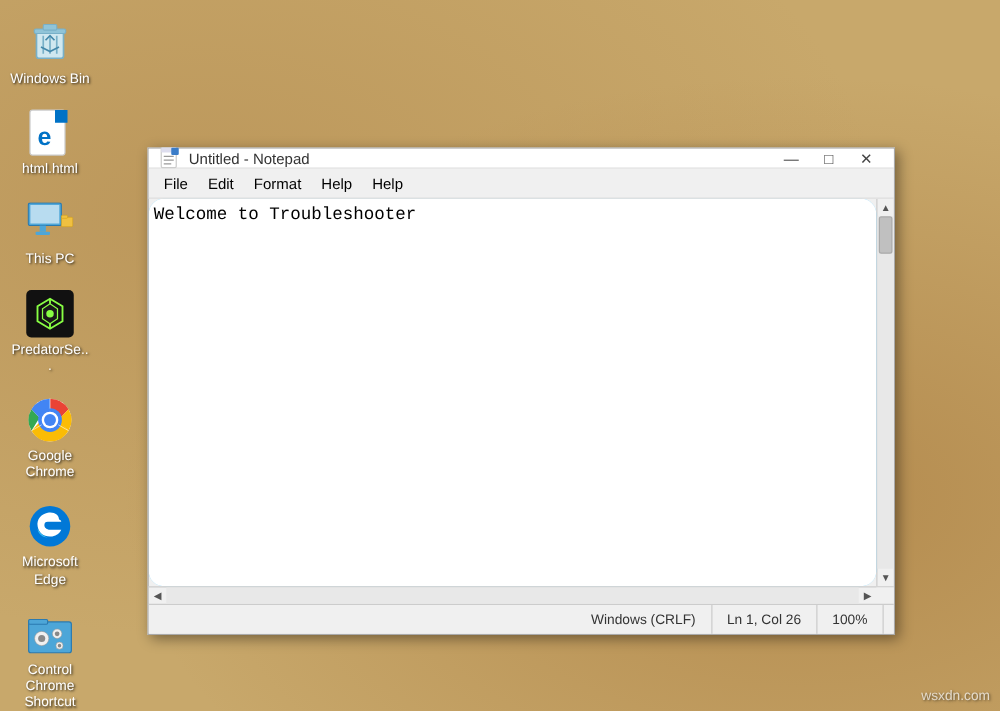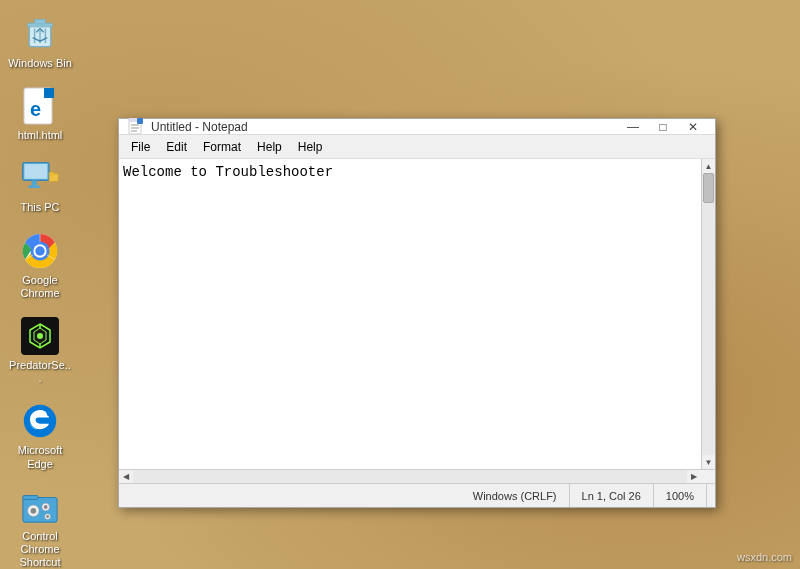--- a/index.html
+++ b/index.html
@@ -145,20 +145,21 @@
       flex: 1;
       display: flex;
       overflow: hidden;
     }
 
     .notepad-textarea-wrapper {
       flex: 1;
       position: relative;
       background: #7dd3fc;
       overflow: hidden;
+      border-radius: 12px;
     }
 
     .notepad-textarea {
       width: 100%;
       height: 100%;
       border: none;
       outline: none;
       padding: 4px 4px 4px 4px;
       font-family: 'Courier New', monospace;
       font-size: 14px;
@@ -362,59 +363,59 @@
 
           <rect x="34" y="14" width="11" height="9" rx="1" fill="#f0c040" stroke="#d4a010" stroke-width="0.5"></rect>
           <rect x="34" y="12" width="6" height="3" rx="1" fill="#f0c040" stroke="#d4a010" stroke-width="0.5"></rect>
         </svg>
       </div>
       <span class="icon-label">This PC</span>
     </div>
 
     <div class="desktop-icon">
       <div class="icon-img">
-        <svg class="chrome-icon" viewBox="0 0 40 40" xmlns="http://www.w3.org/2000/svg">
-          <circle cx="20" cy="20" r="18" fill="white"></circle>
-
-          <path d="M20 2 A18 18 0 0 1 35.6 11 L27 20 A10 10 0 0 0 20 10 Z" fill="#EA4335"></path>
-          <path d="M35.6 11 A18 18 0 0 1 35.6 29 L26 20 A10 10 0 0 0 27 20 Z" fill="#FBBC05"></path>
-          <path d="M35.6 29 A18 18 0 0 1 4.4 29 L13 20 A10 10 0 0 0 27 20 Z" fill="#FBBC05"></path>
-          <path d="M4.4 29 A18 18 0 0 1 4.4 11 L13 20 A10 10 0 0 0 10 20 Z" fill="#34A853"></path>
-          <path d="M4.4 11 A18 18 0 0 1 20 2 L20 10 A10 10 0 0 0 13 20 Z" fill="#4285F4"></path>
-
-          <circle cx="20" cy="20" r="10" fill="#4285F4"></circle>
-          <circle cx="20" cy="20" r="7" fill="white"></circle>
-          <circle cx="20" cy="20" r="5" fill="#4285F4"></circle>
-
-          <line x1="20" y1="2" x2="20" y2="10" stroke="white" stroke-width="0.5"></line>
-          <line x1="35.6" y1="29" x2="27" y2="24" stroke="white" stroke-width="0.5"></line>
-          <line x1="4.4" y1="29" x2="13" y2="24" stroke="white" stroke-width="0.5"></line>
-        </svg>
-      </div>
-      <span class="icon-label">Google Chrome</span>
-    </div>
-
-    <div class="desktop-icon">
-      <div class="icon-img">
         <div class="predator-icon">
           <svg width="28" height="28" viewBox="0 0 28 28" xmlns="http://www.w3.org/2000/svg">
 
             <polygon points="14,2 24,8 24,20 14,26 4,20 4,8" fill="none" stroke="#88ff44" stroke-width="1.5"></polygon>
             <polygon points="14,6 20,10 20,18 14,22 8,18 8,10" fill="#1a1a1a" stroke="#88ff44" stroke-width="1"></polygon>
             <circle cx="14" cy="14" r="3" fill="#88ff44"></circle>
             <line x1="14" y1="2" x2="14" y2="6" stroke="#88ff44" stroke-width="1.5"></line>
             <line x1="14" y1="22" x2="14" y2="26" stroke="#88ff44" stroke-width="1.5"></line>
           </svg>
         </div>
       </div>
       <span class="icon-label">PredatorSe...</span>
     </div>
 
     <div class="desktop-icon">
       <div class="icon-img">
+        <svg class="chrome-icon" viewBox="0 0 40 40" xmlns="http://www.w3.org/2000/svg">
+          <circle cx="20" cy="20" r="18" fill="white"></circle>
+
+          <path d="M20 2 A18 18 0 0 1 35.6 11 L27 20 A10 10 0 0 0 20 10 Z" fill="#EA4335"></path>
+          <path d="M35.6 11 A18 18 0 0 1 35.6 29 L26 20 A10 10 0 0 0 27 20 Z" fill="#FBBC05"></path>
+          <path d="M35.6 29 A18 18 0 0 1 4.4 29 L13 20 A10 10 0 0 0 27 20 Z" fill="#FBBC05"></path>
+          <path d="M4.4 29 A18 18 0 0 1 4.4 11 L13 20 A10 10 0 0 0 10 20 Z" fill="#34A853"></path>
+          <path d="M4.4 11 A18 18 0 0 1 20 2 L20 10 A10 10 0 0 0 13 20 Z" fill="#4285F4"></path>
+
+          <circle cx="20" cy="20" r="10" fill="#4285F4"></circle>
+          <circle cx="20" cy="20" r="7" fill="white"></circle>
+          <circle cx="20" cy="20" r="5" fill="#4285F4"></circle>
+
+          <line x1="20" y1="2" x2="20" y2="10" stroke="white" stroke-width="0.5"></line>
+          <line x1="35.6" y1="29" x2="27" y2="24" stroke="white" stroke-width="0.5"></line>
+          <line x1="4.4" y1="29" x2="13" y2="24" stroke="white" stroke-width="0.5"></line>
+        </svg>
+      </div>
+      <span class="icon-label">Google Chrome</span>
+    </div>
+
+    <div class="desktop-icon">
+      <div class="icon-img">
         <svg class="edge-icon" viewBox="0 0 40 40" xmlns="http://www.w3.org/2000/svg">
           <circle cx="20" cy="20" r="18" fill="#0078D7"></circle>
           <path d="M28 14 C28 10 24 7 18 8 C12 9 8 14 9 20 C10 26 15 30 22 29 C26 28 29 26 30 23 L20 23 C17 23 15 21 15 19 C15 17 16 16 18 16 L30 16 C30 15 29 14 28 14 Z" fill="white"></path>
           <path d="M9 22 C9 22 11 28 18 30 C14 30 9 27 9 22 Z" fill="#50e6ff" opacity="0.7"></path>
         </svg>
       </div>
       <span class="icon-label">Microsoft Edge</span>
     </div>
 
     <div class="desktop-icon">

